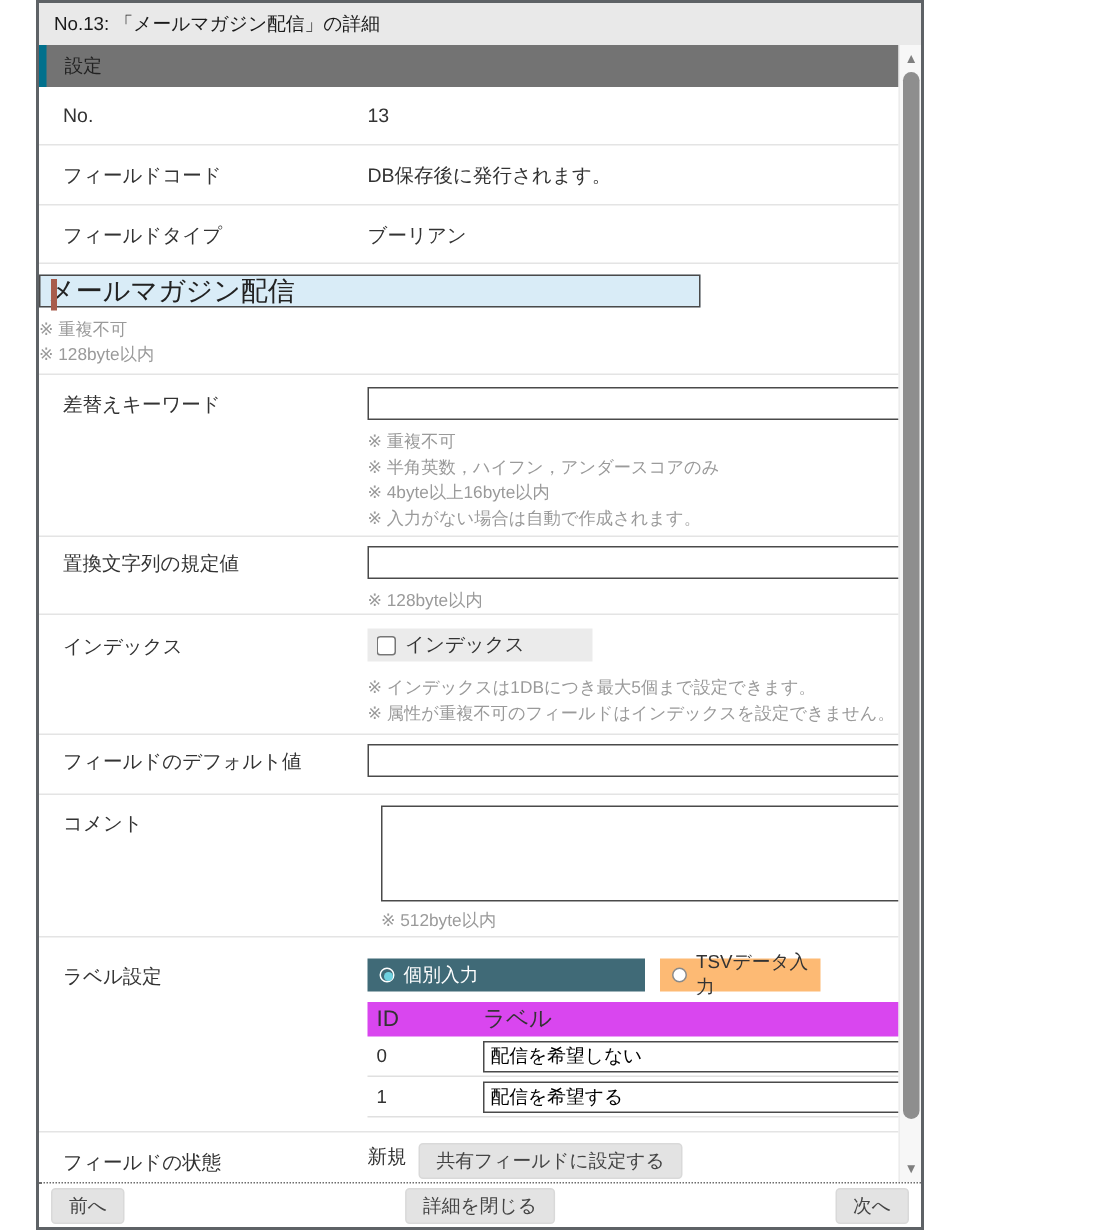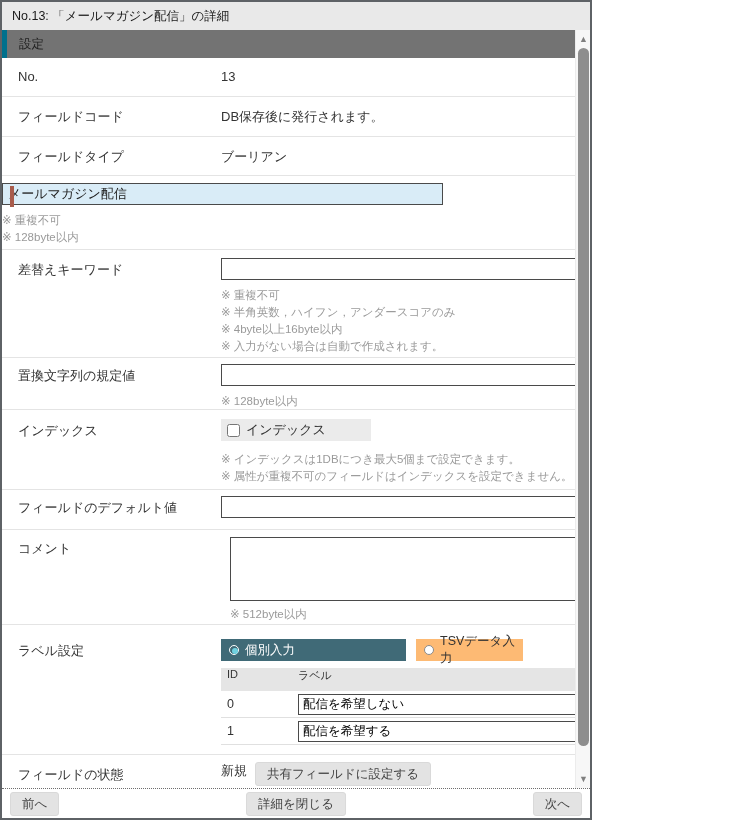--- a/index.html
+++ b/index.html
@@ -10,20 +10,21 @@
     color: #333;
     width: 740px;
   }
   .dialog {
     position: relative;
     width: 592px;
     height: 820px;
     border: 2px solid #5e6266;
     background: #fff;
     overflow: hidden;
+    margin-left: 24px;
   }
   .titlebar {
     height: 28px;
     line-height: 28px;
     background: #e9e9e9;
     padding-left: 10px;
     font-size: 12.5px;
     color: #1a1a1a;
   }
   .content {
@@ -77,21 +78,21 @@
   .r-status { height: 34px; padding-top: 7px; border-bottom: none; }
   .r-name .row-label, .r-keyword .row-label, .r-repdef .row-label,
   .r-index .row-label, .r-default .row-label, .r-comment .row-label,
   .r-labelset .row-label { padding-top: 3px; }
   .txt-input {
     width: 441px;
     height: 22px;
     border: 1px solid #4a4a4a;
     background: #fff;
     font-family: inherit;
-    font-size: 13px;
+    font-size: 18px;
     padding: 1px 5px;
     color: #222;
     display: block;
   }
   .txt-input.highlight { background: #d9ecf7; }
   .comment-area {
     width: 441px;
     height: 64px;
     border: 1px solid #4a4a4a;
     font-family: inherit;
@@ -153,24 +154,24 @@
     left: 2px; top: 2px;
     width: 6px; height: 6px;
     border-radius: 50%;
     background: #6fd1e0;
   }
   .rcircle-unsel { border: 1px solid #8a8a8a; background: #fff; }
   .ltable-wrap { display: flex; }
   .ltable { width: 470px; }
   .lt-header {
     height: 23px;
-    background: #e5e5e5;
-    display: flex;
-    align-items: flex-start;
-    font-size: 11px;
+    background: #d946ef;
+    display: flex;
+    align-items: center;
+    font-size: 15px;
     color: #333;
   }
   .lt-col-id { width: 77px; padding-left: 6px; flex-shrink: 0; }
   .lt-col-label { flex: 1; }
   .lt-row {
     height: 27px;
     display: flex;
     align-items: center;
     border-bottom: 1px solid #e0e0e0;
     font-size: 12.5px;

